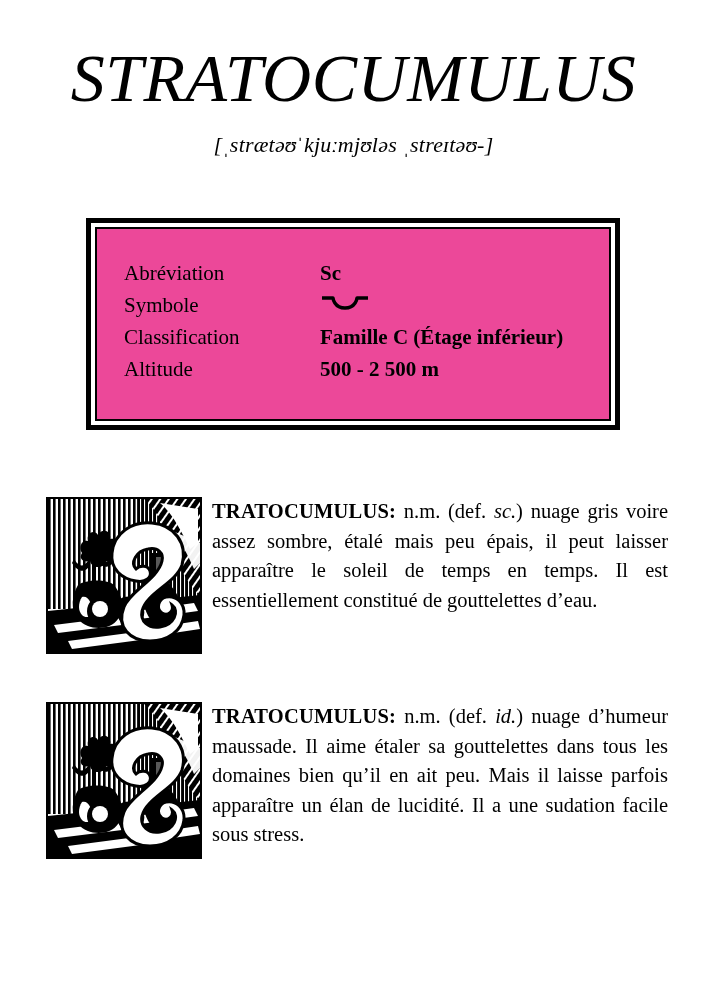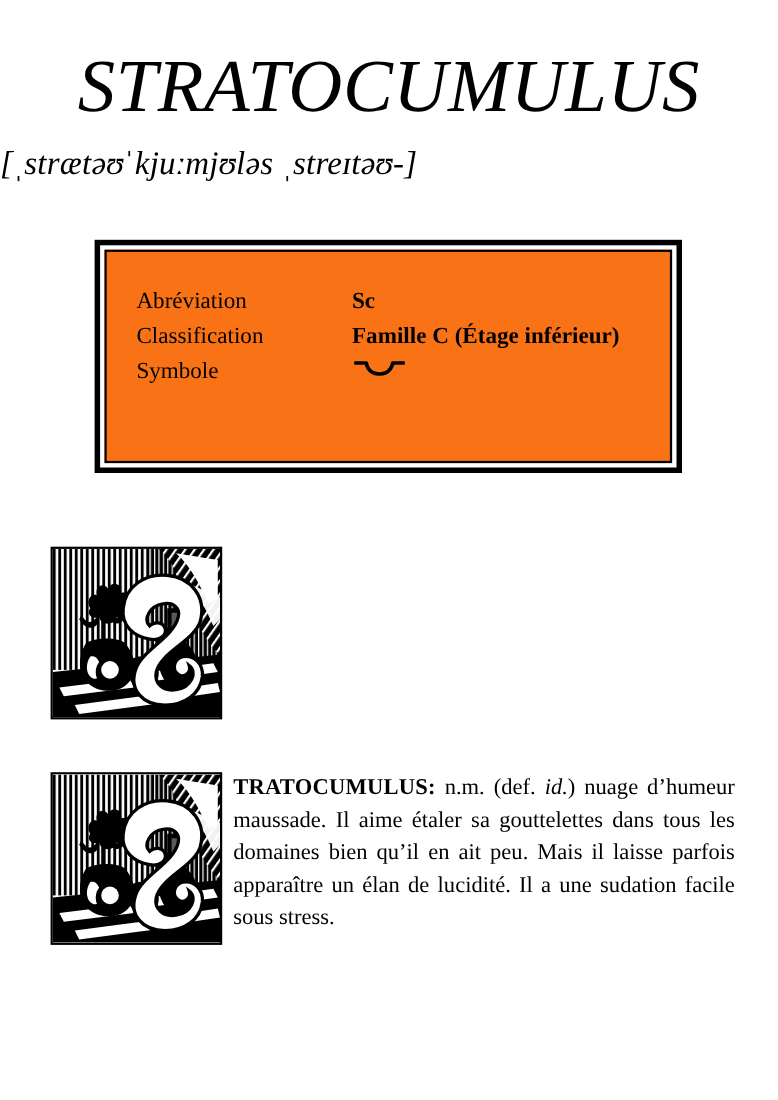--- a/index.html
+++ b/index.html
@@ -29,22 +29,23 @@
     line-height: 1;
     letter-spacing: 0.5px;
     white-space: nowrap;
   }
 
   #pronunciation {
     position: absolute;
     left: 0;
     top: 134px;
     width: 707px;
+    text-align: center;
     font-style: italic;
-    font-size: 30px;
+    font-size: 22px;
     line-height: 1;
     letter-spacing: 0.2px;
     white-space: nowrap;
   }
 
   
   #info-box {
     position: absolute;
     left: 86px;
     top: 218px;
@@ -54,21 +55,21 @@
     background: #fff;
     box-sizing: border-box;
   }
   #info-box-inner {
     position: absolute;
     left: 4px;
     top: 4px;
     right: 4px;
     bottom: 4px;
     border: 2px solid #000;
-    background: #f97316;
+    background: #ec4899;
     box-sizing: border-box;
   }
   #info-table {
     position: absolute;
     left: 27px;
     top: 28px;
     border-collapse: collapse;
   }
   #info-table td {
     padding: 0;
@@ -145,32 +146,36 @@
 
 <div id="info-box">
   <div id="info-box-inner">
     <table id="info-table">
       <tbody>
         <tr>
           <td class="label">Abréviation</td>
           <td class="value">Sc</td>
         </tr>
         <tr>
-          <td class="label">Classification</td>
-          <td class="value">Famille C (Étage inférieur)</td>
-        </tr>
-        <tr>
           <td class="label">Symbole</td>
           <td class="value symbol-cell">
             <span class="symbol-glyph">
               <svg width="50" height="20" viewBox="0 0 50 20" aria-hidden="true">
                 <path d="M2 6 H13 C13 6 14 16 25 16 C36 16 37 6 37 6 H48" fill="none" stroke="#000" stroke-width="3.4" stroke-linecap="butt" stroke-linejoin="round"></path>
               </svg>
             </span>
           </td>
+        </tr>
+        <tr>
+          <td class="label">Classification</td>
+          <td class="value">Famille C (Étage inférieur)</td>
+        </tr>
+        <tr>
+          <td class="label">Altitude</td>
+          <td class="value">500 - 2 500 m</td>
         </tr>
       </tbody>
     </table>
   </div>
 </div>
 
 <div class="entry" id="entry-1">
   <div class="dropcap">
     <svg width="152" height="153" viewBox="0 0 152 153" aria-hidden="true">
       <defs>
@@ -214,20 +219,23 @@
       <circle cx="52" cy="110" r="8" fill="#ffffff"></circle>
       <path d="M72 100 C66 110 68 122 78 126 C90 130 98 120 96 110 C94 100 82 94 72 100 Z" fill="#000000"></path>
       <path d="M78 108 C74 114 76 120 82 120 C88 120 88 112 84 108 Z" fill="#ffffff"></path>
       <path d="M98 70 C92 76 92 110 104 122 C114 132 130 126 132 112 C134 96 122 84 112 78 C108 74 102 68 98 70 Z" fill="#000000"></path>
       <path d="M104 54 L124 54 L124 78 L104 78 Z" fill="#000000"></path>
       <path d="M108 58 L118 58 L118 74 L108 74 Z" fill="#ffffff" opacity="0.35"></path>
       <g>
         <path d="M104 24 C84 22 66 34 64 54 C62 70 74 80 88 82 C98 84 104 78 102 72 C100 66 92 66 88 70 C82 64 88 52 100 50 C110 48 116 54 114 62 C110 80 82 92 76 108 C68 128 82 142 102 142 C120 142 134 132 136 116 C137 104 128 96 118 98 C110 100 108 110 114 114 C120 118 126 112 124 106 C132 112 126 126 112 128 C100 130 92 122 94 112 C98 94 128 84 134 66 C140 44 126 26 104 24 Z" fill="#ffffff" stroke="#000000" stroke-width="3"></path>
       </g>
     </svg>
+  </div>
+  <div class="entry-text">
+    <span class="headword">TRATOCUMULUS:</span><span class="gram"> n.m. (def. </span><span class="defabbr">sc.</span><span>) nuage gris voire assez sombre, étalé mais peu épais, il peut laisser apparaître le soleil de temps en temps. Il est essentiellement constitué de gouttelettes d’eau.</span>
   </div>
 </div>
 
 <div class="entry" id="entry-2">
   <div class="dropcap">
     <svg width="152" height="153" viewBox="0 0 152 153" aria-hidden="true">
       <rect x="0" y="0" width="152" height="153" fill="#ffffff"></rect>
       <rect x="0" y="0" width="92" height="110" fill="url(#vstripe1)"></rect>
       <rect x="88" y="0" width="64" height="112" fill="url(#vstripe2)"></rect>
       <path d="M96 0 L152 0 L152 96 C140 86 126 60 118 36 C112 18 104 6 96 0 Z" fill="url(#dstripe)"></path>

